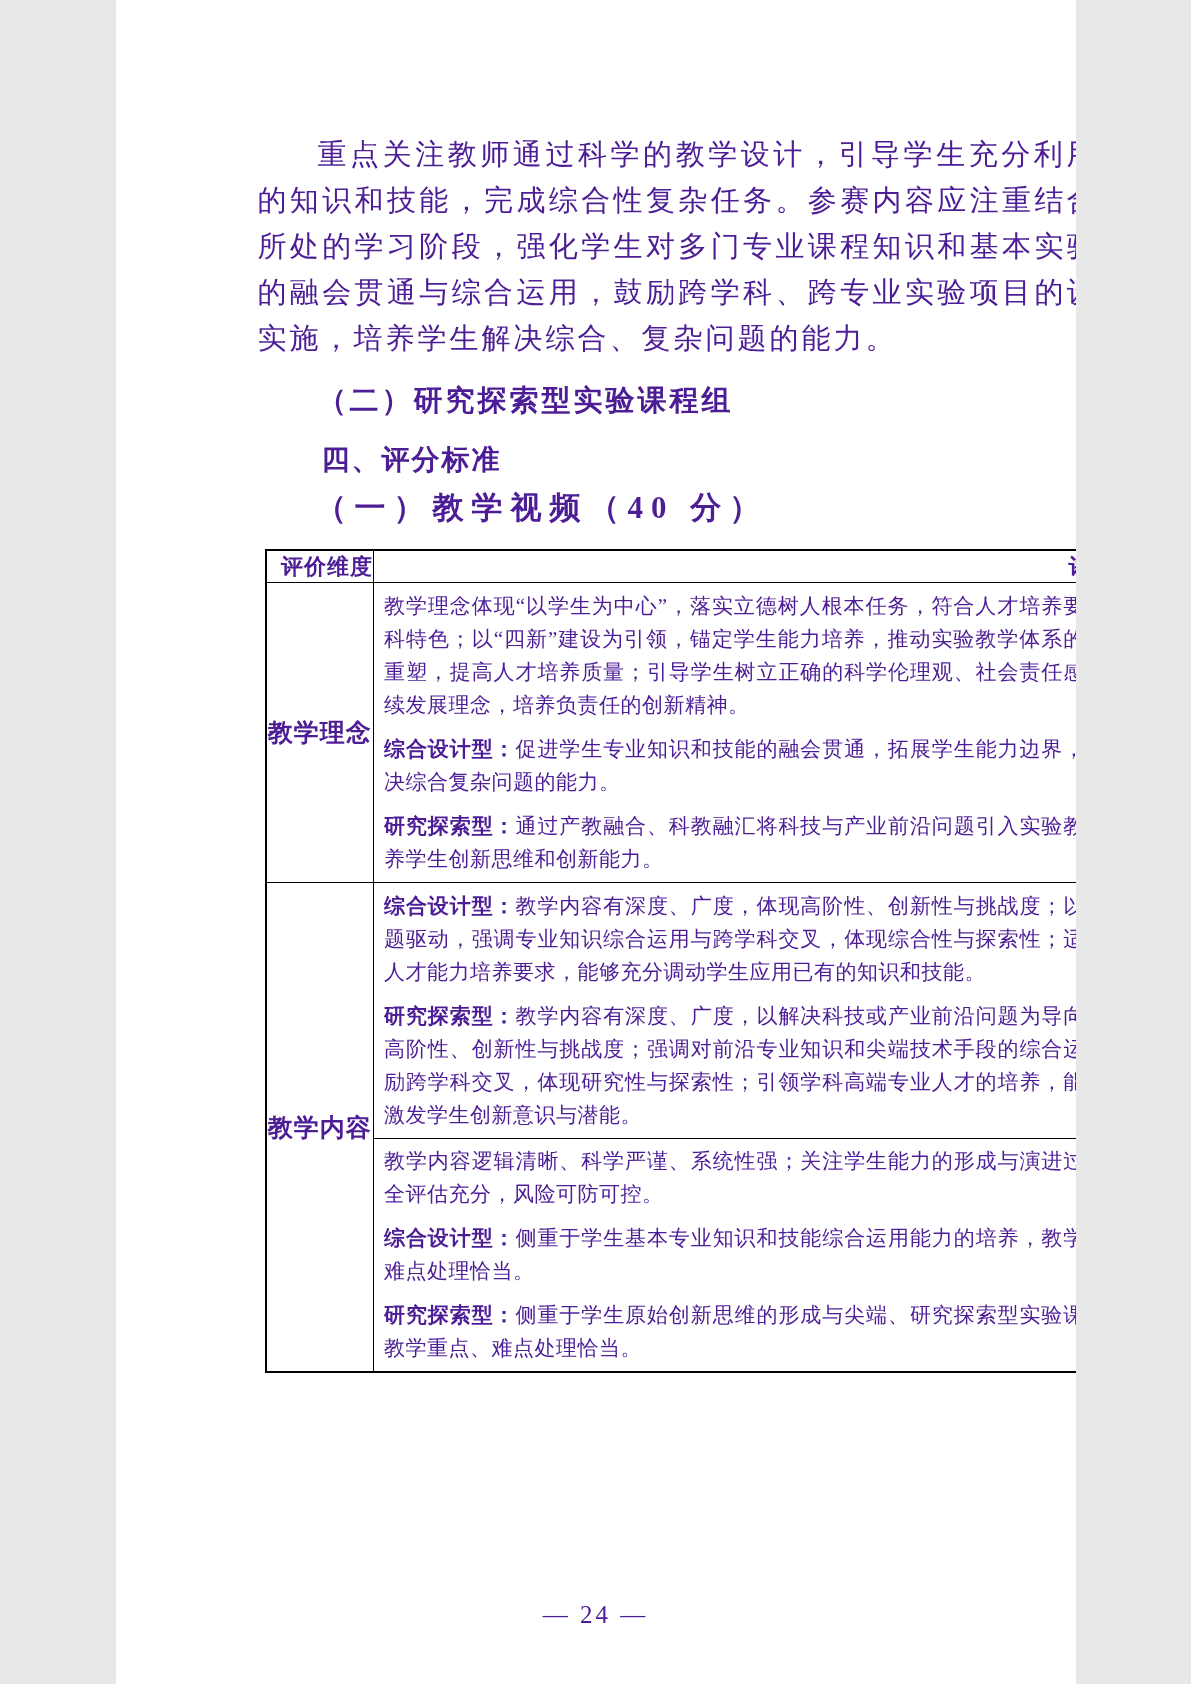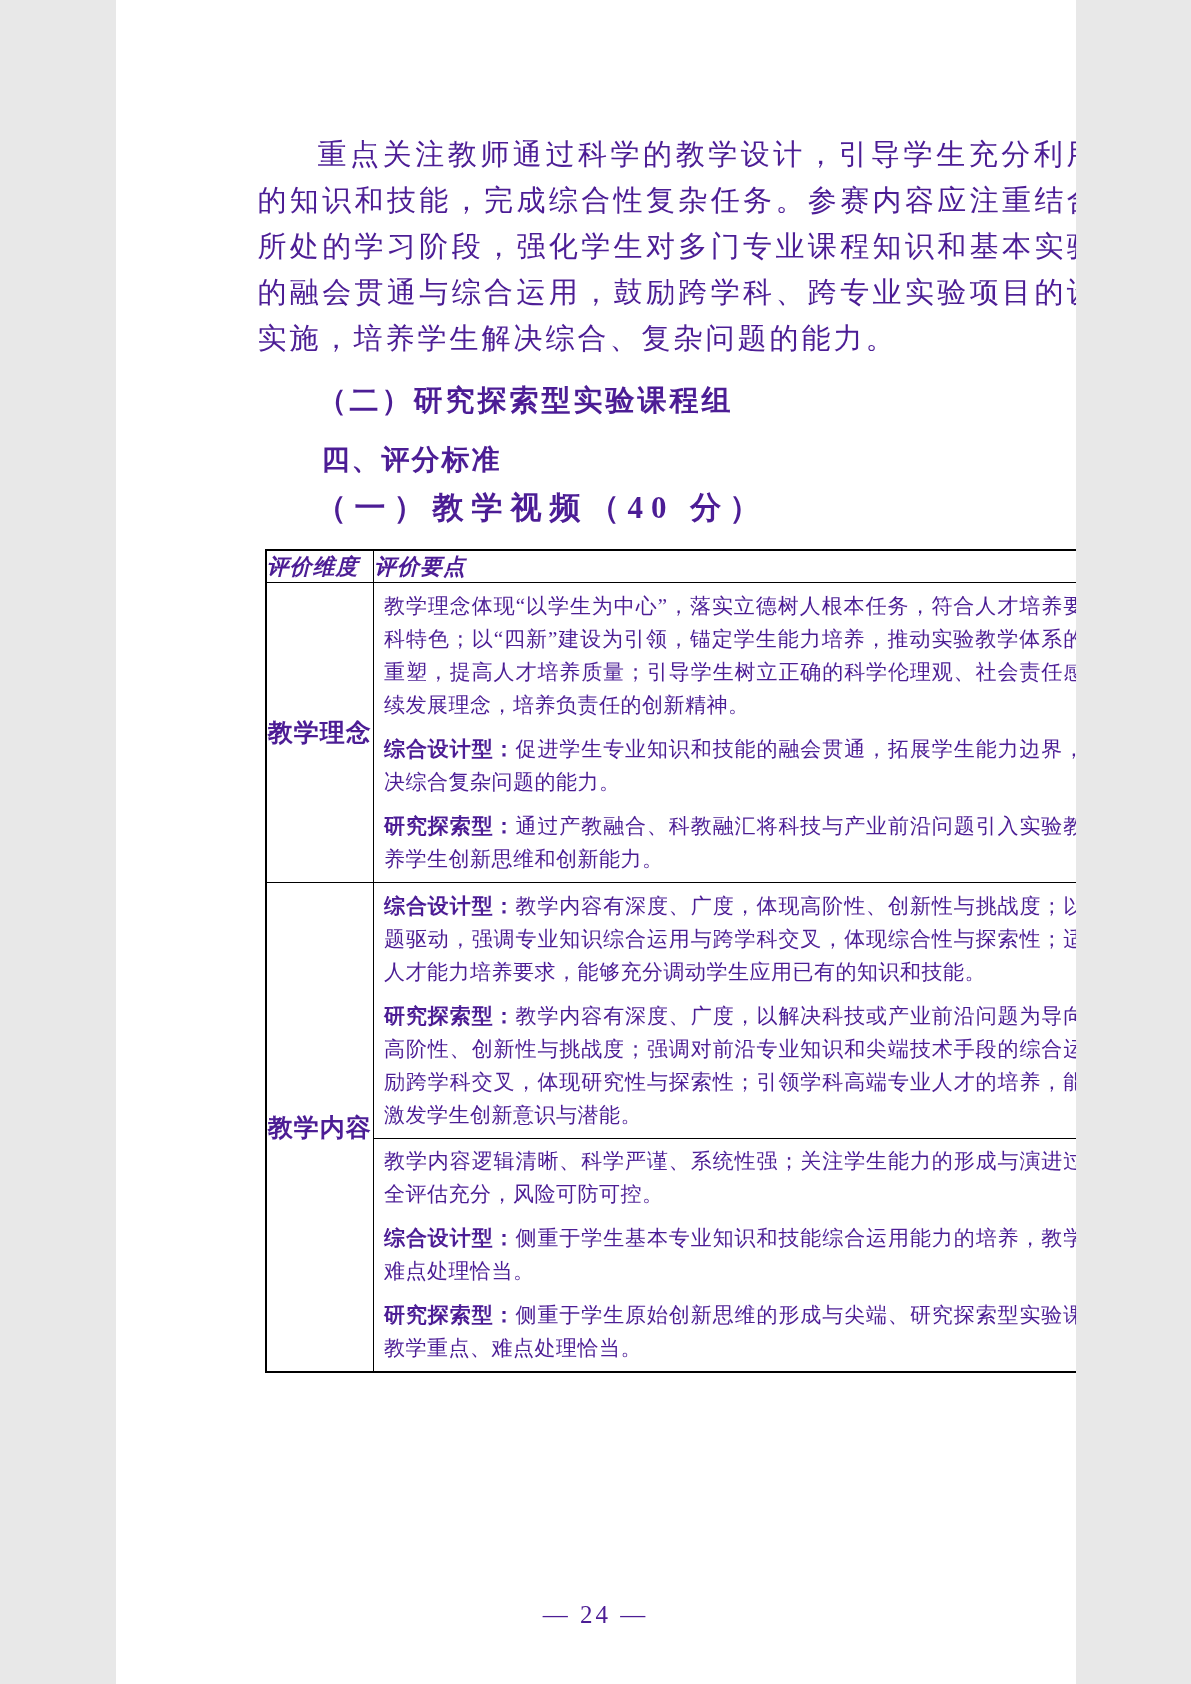--- a/index.html
+++ b/index.html
@@ -61,23 +61,22 @@
     font-family:"Liberation Serif", serif;
   }
   table.rubric th, table.rubric td {
     border:1.5px solid #000;
   }
   th.hdr {
     height:31px;
     font-size:22px;
     font-weight:bold;
     letter-spacing:1px;
-    text-align:left;
+    text-align:right;
     padding:0;
-    font-style:italic;
   }
   col.dim-col { width:108px; }
   td.dim-cell {
     text-align:center;
     vertical-align:middle;
     font-weight:bold;
     font-size:25px;
     letter-spacing:1px;
     padding:0;
   }

